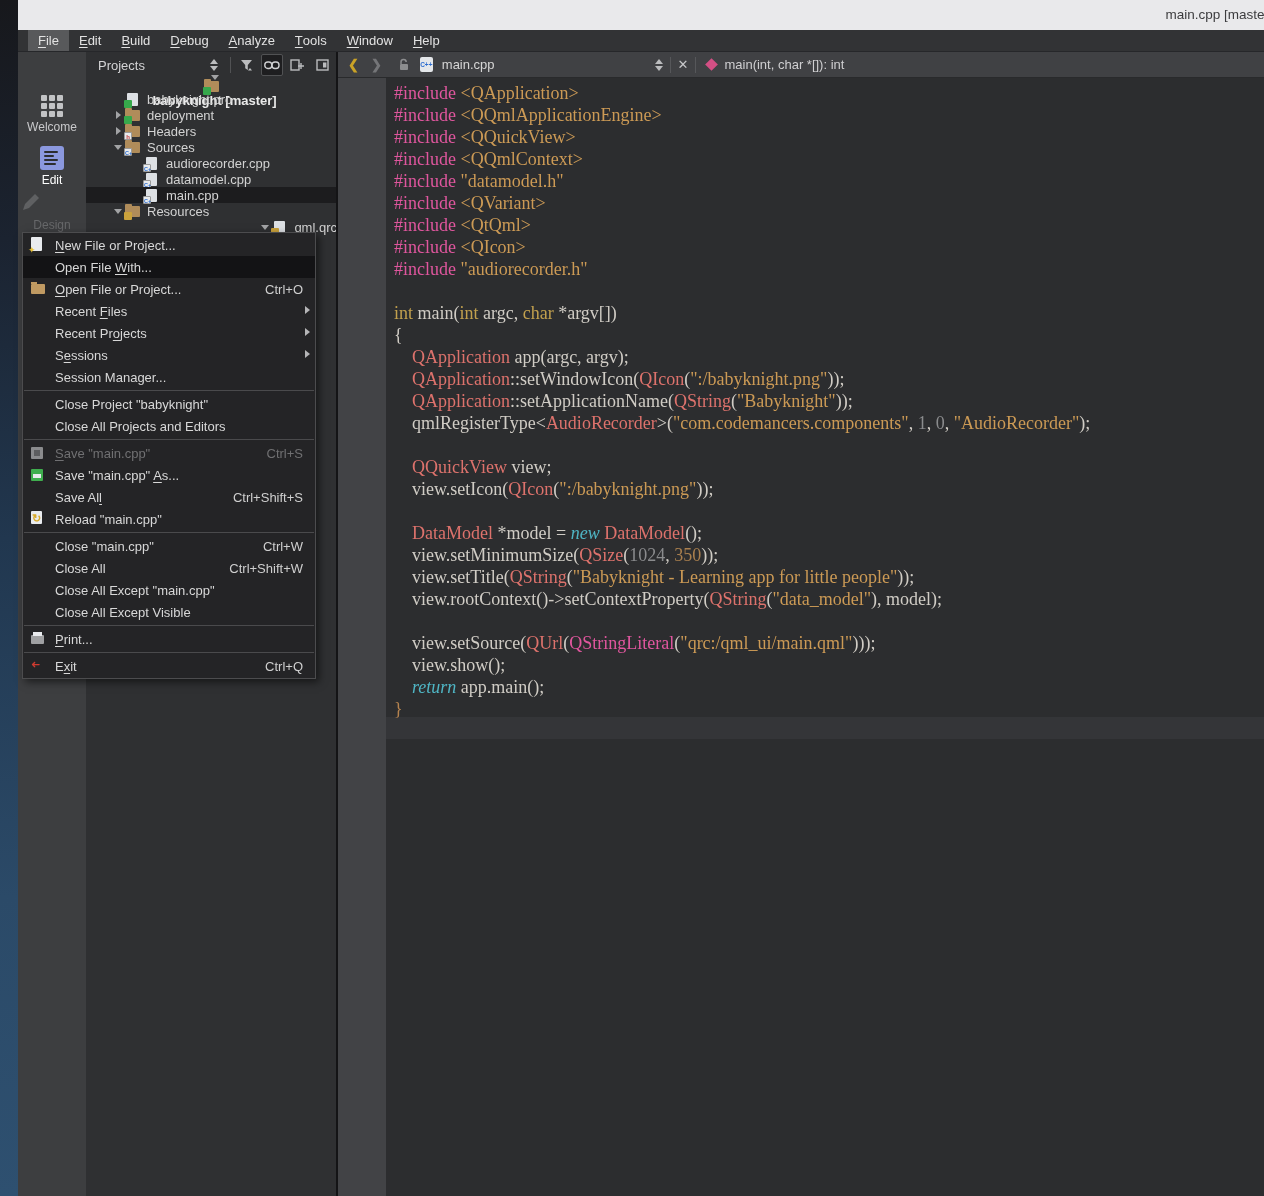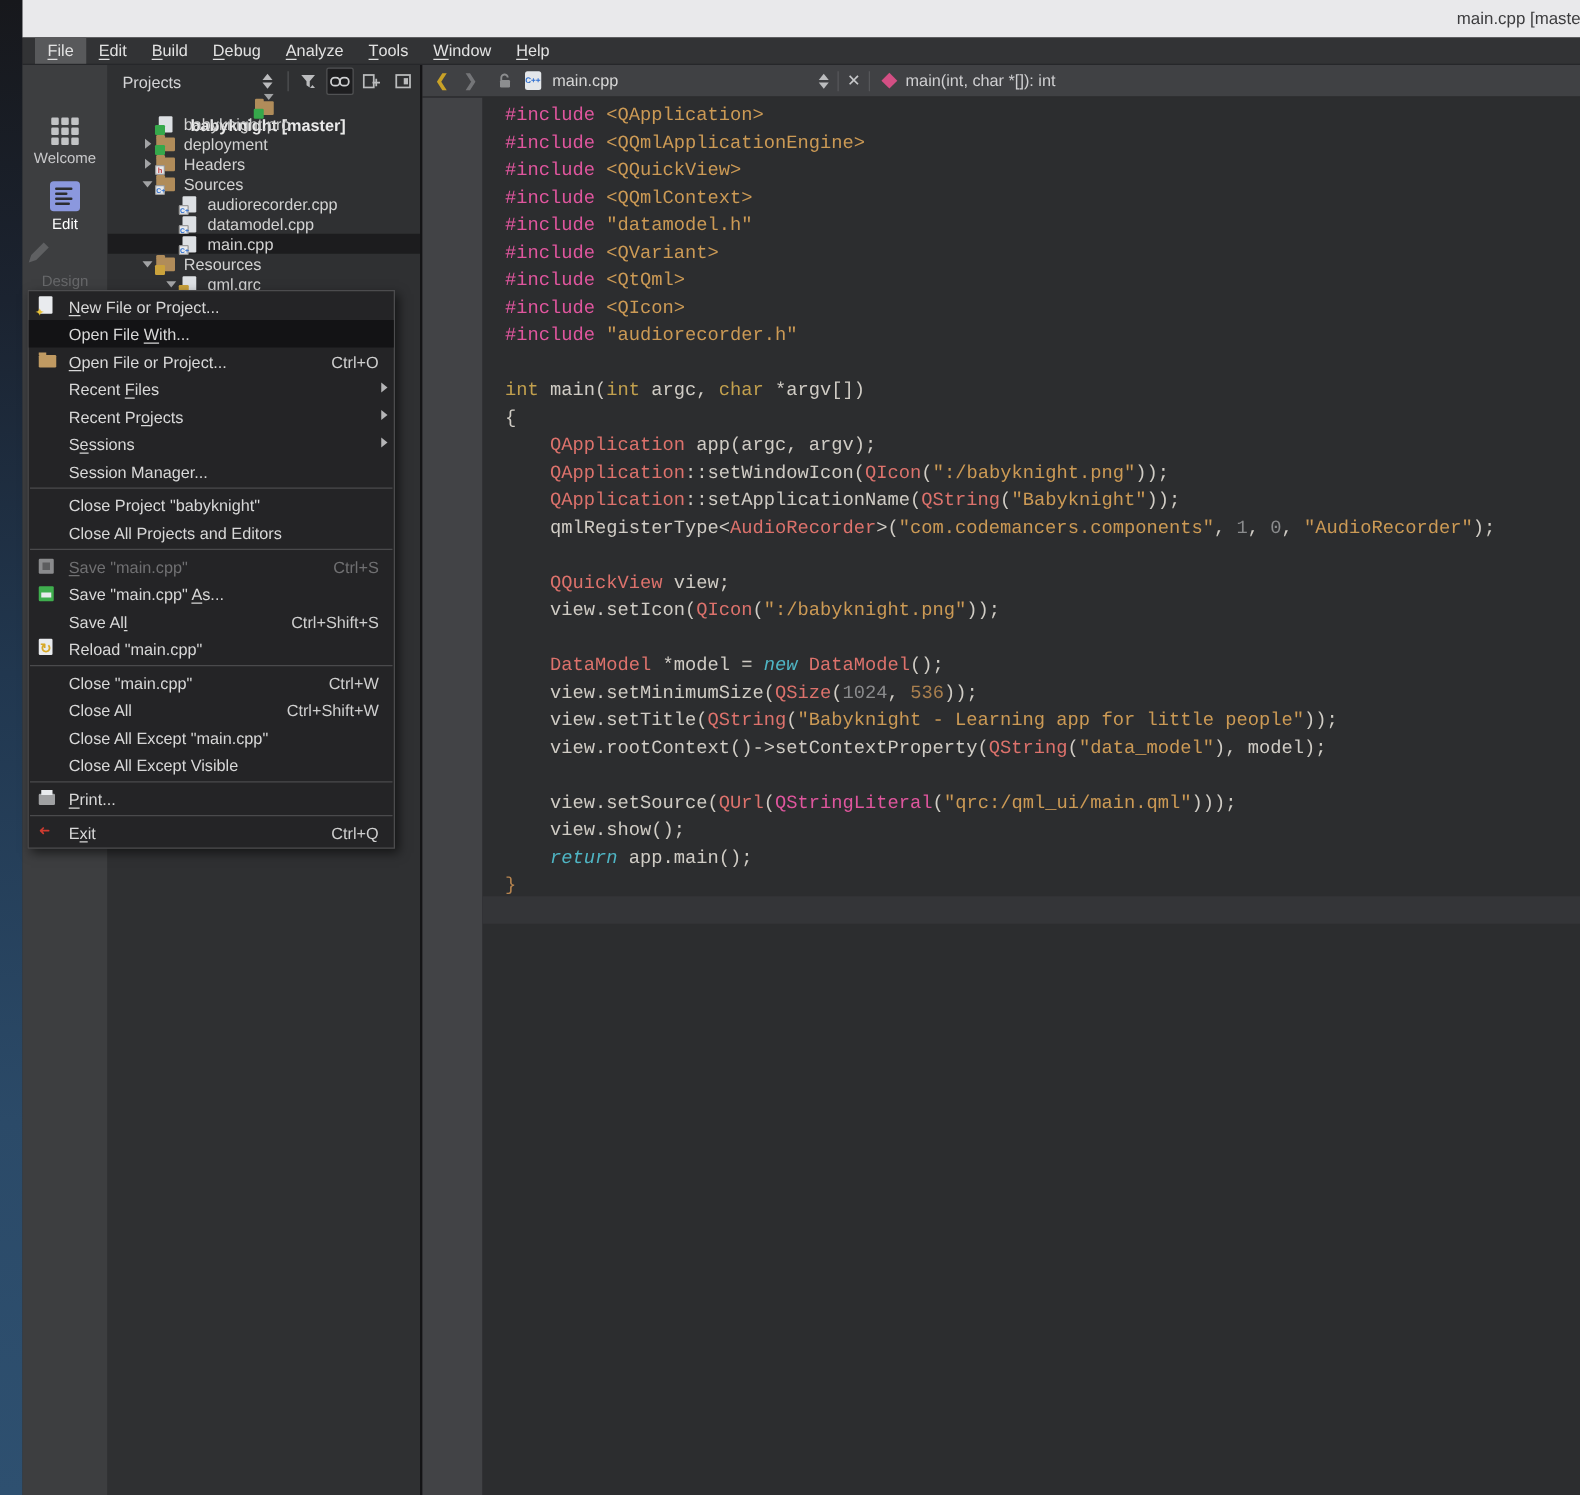--- a/index.html
+++ b/index.html
@@ -78,21 +78,21 @@
   .cppfile-icon span { position:absolute; left:0; right:0; top:4px; text-align:center; font-size:6.5px; font-weight:bold; color:#2f6fd0; }
   .tab-filename { margin-left:9px; }
   .tab-updown { margin-left:160px; }
   .tb-sep { width:1px; height:16px; background:#56575a; margin:0 7px; }
   .close-x { color:#c6c7c9; font-size:13px; }
   .diamond { width:9px; height:9px; background:#d34f84; transform:rotate(45deg); margin:0 8px 0 4px; flex:none; }
   .symbol-text { color:#cfcfd1; }
   
   .editor { position:absolute; left:386px; top:78px; width:878px; height:1118px; background:var(--c-editor); }
   .curline { position:absolute; left:0; top:639px; width:878px; height:22px; background:#343538; }
-  .code { position:absolute; left:18px; top:4px; font-family:Liberation Mono, monospace; font-size:15px; line-height:22px; }
+  .code { position:absolute; left:8px; top:4px; font-family:Liberation Serif, serif; font-size:18px; line-height:22px; }
   .code-line { white-space:pre; height:22px; }
   .tok-pp   { color:var(--c-pp); }
   .tok-inc  { color:var(--c-str); }
   .tok-str  { color:var(--c-str); }
   .tok-kw   { color:var(--c-kw); }
   .tok-type { color:var(--c-type); }
   .tok-num  { color:var(--c-num); }
   .tok-num2 { color:var(--c-num2); }
   .tok-kw2  { color:var(--c-kw2); font-style:italic; }
   .tok-pl   { color:var(--c-plain); }
@@ -311,21 +311,21 @@
         <div class="tree-row" style="padding-left: 25px;">
           <span class="expander">
             <span class="exp-open"></span>
           </span>
           <span class="ticon">
             <span class="ti-folder"></span>
             <span class="tbadge b-res"></span>
           </span>
           <span class="tlabel">Resources</span>
         </div>
-        <div class="tree-row" style="padding-left: 44px;">
+        <div class="tree-row" style="padding-left: 44px; justify-content: flex-end;">
           <span class="expander">
             <span class="exp-open"></span>
           </span>
           <span class="ticon">
             <span class="ti-file"></span>
             <span class="tbadge b-res"></span>
           </span>
           <span class="tlabel">qml.qrc</span>
         </div>
       </div>
@@ -375,21 +375,21 @@
         <div class="code-line"><span class="tok-pl">{</span></div>
         <div class="code-line"><span class="tok-pl">    </span><span class="tok-type">QApplication</span><span class="tok-pl"> app(argc, argv);</span></div>
         <div class="code-line"><span class="tok-pl">    </span><span class="tok-type">QApplication</span><span class="tok-pl">::setWindowIcon(</span><span class="tok-type">QIcon</span><span class="tok-pl">(</span><span class="tok-str">":/babyknight.png"</span><span class="tok-pl">));</span></div>
         <div class="code-line"><span class="tok-pl">    </span><span class="tok-type">QApplication</span><span class="tok-pl">::setApplicationName(</span><span class="tok-type">QString</span><span class="tok-pl">(</span><span class="tok-str">"Babyknight"</span><span class="tok-pl">));</span></div>
         <div class="code-line"><span class="tok-pl">    qmlRegisterType&lt;</span><span class="tok-type">AudioRecorder</span><span class="tok-pl">&gt;(</span><span class="tok-str">"com.codemancers.components"</span><span class="tok-pl">, </span><span class="tok-num">1</span><span class="tok-pl">, </span><span class="tok-num">0</span><span class="tok-pl">, </span><span class="tok-str">"AudioRecorder"</span><span class="tok-pl">);</span></div>
         <div class="code-line">&nbsp;</div>
         <div class="code-line"><span class="tok-pl">    </span><span class="tok-type">QQuickView</span><span class="tok-pl"> view;</span></div>
         <div class="code-line"><span class="tok-pl">    view.setIcon(</span><span class="tok-type">QIcon</span><span class="tok-pl">(</span><span class="tok-str">":/babyknight.png"</span><span class="tok-pl">));</span></div>
         <div class="code-line">&nbsp;</div>
         <div class="code-line"><span class="tok-pl">    </span><span class="tok-type">DataModel</span><span class="tok-pl"> *model = </span><span class="tok-kw2">new</span><span class="tok-pl"> </span><span class="tok-type">DataModel</span><span class="tok-pl">();</span></div>
-        <div class="code-line"><span class="tok-pl">    view.setMinimumSize(</span><span class="tok-type">QSize</span><span class="tok-pl">(</span><span class="tok-num">1024</span><span class="tok-pl">, </span><span class="tok-num2">536</span><span class="tok-pl">));</span></div>
+        <div class="code-line"><span class="tok-pl">    view.setMinimumSize(</span><span class="tok-type">QSize</span><span class="tok-pl">(</span><span class="tok-num">1024</span><span class="tok-pl">, </span><span class="tok-num2">350</span><span class="tok-pl">));</span></div>
         <div class="code-line"><span class="tok-pl">    view.setTitle(</span><span class="tok-type">QString</span><span class="tok-pl">(</span><span class="tok-str">"Babyknight - Learning app for little people"</span><span class="tok-pl">));</span></div>
         <div class="code-line"><span class="tok-pl">    view.rootContext()-&gt;setContextProperty(</span><span class="tok-type">QString</span><span class="tok-pl">(</span><span class="tok-str">"data_model"</span><span class="tok-pl">), model);</span></div>
         <div class="code-line">&nbsp;</div>
         <div class="code-line"><span class="tok-pl">    view.setSource(</span><span class="tok-type">QUrl</span><span class="tok-pl">(</span><span class="tok-pp">QStringLiteral</span><span class="tok-pl">(</span><span class="tok-str">"qrc:/qml_ui/main.qml"</span><span class="tok-pl">)));</span></div>
         <div class="code-line"><span class="tok-pl">    view.show();</span></div>
         <div class="code-line"><span class="tok-pl">    </span><span class="tok-kw2">return</span><span class="tok-pl"> app.main();</span></div>
         <div class="code-line"><span class="tok-brace">}</span></div>
       </div>
   </div>
 

